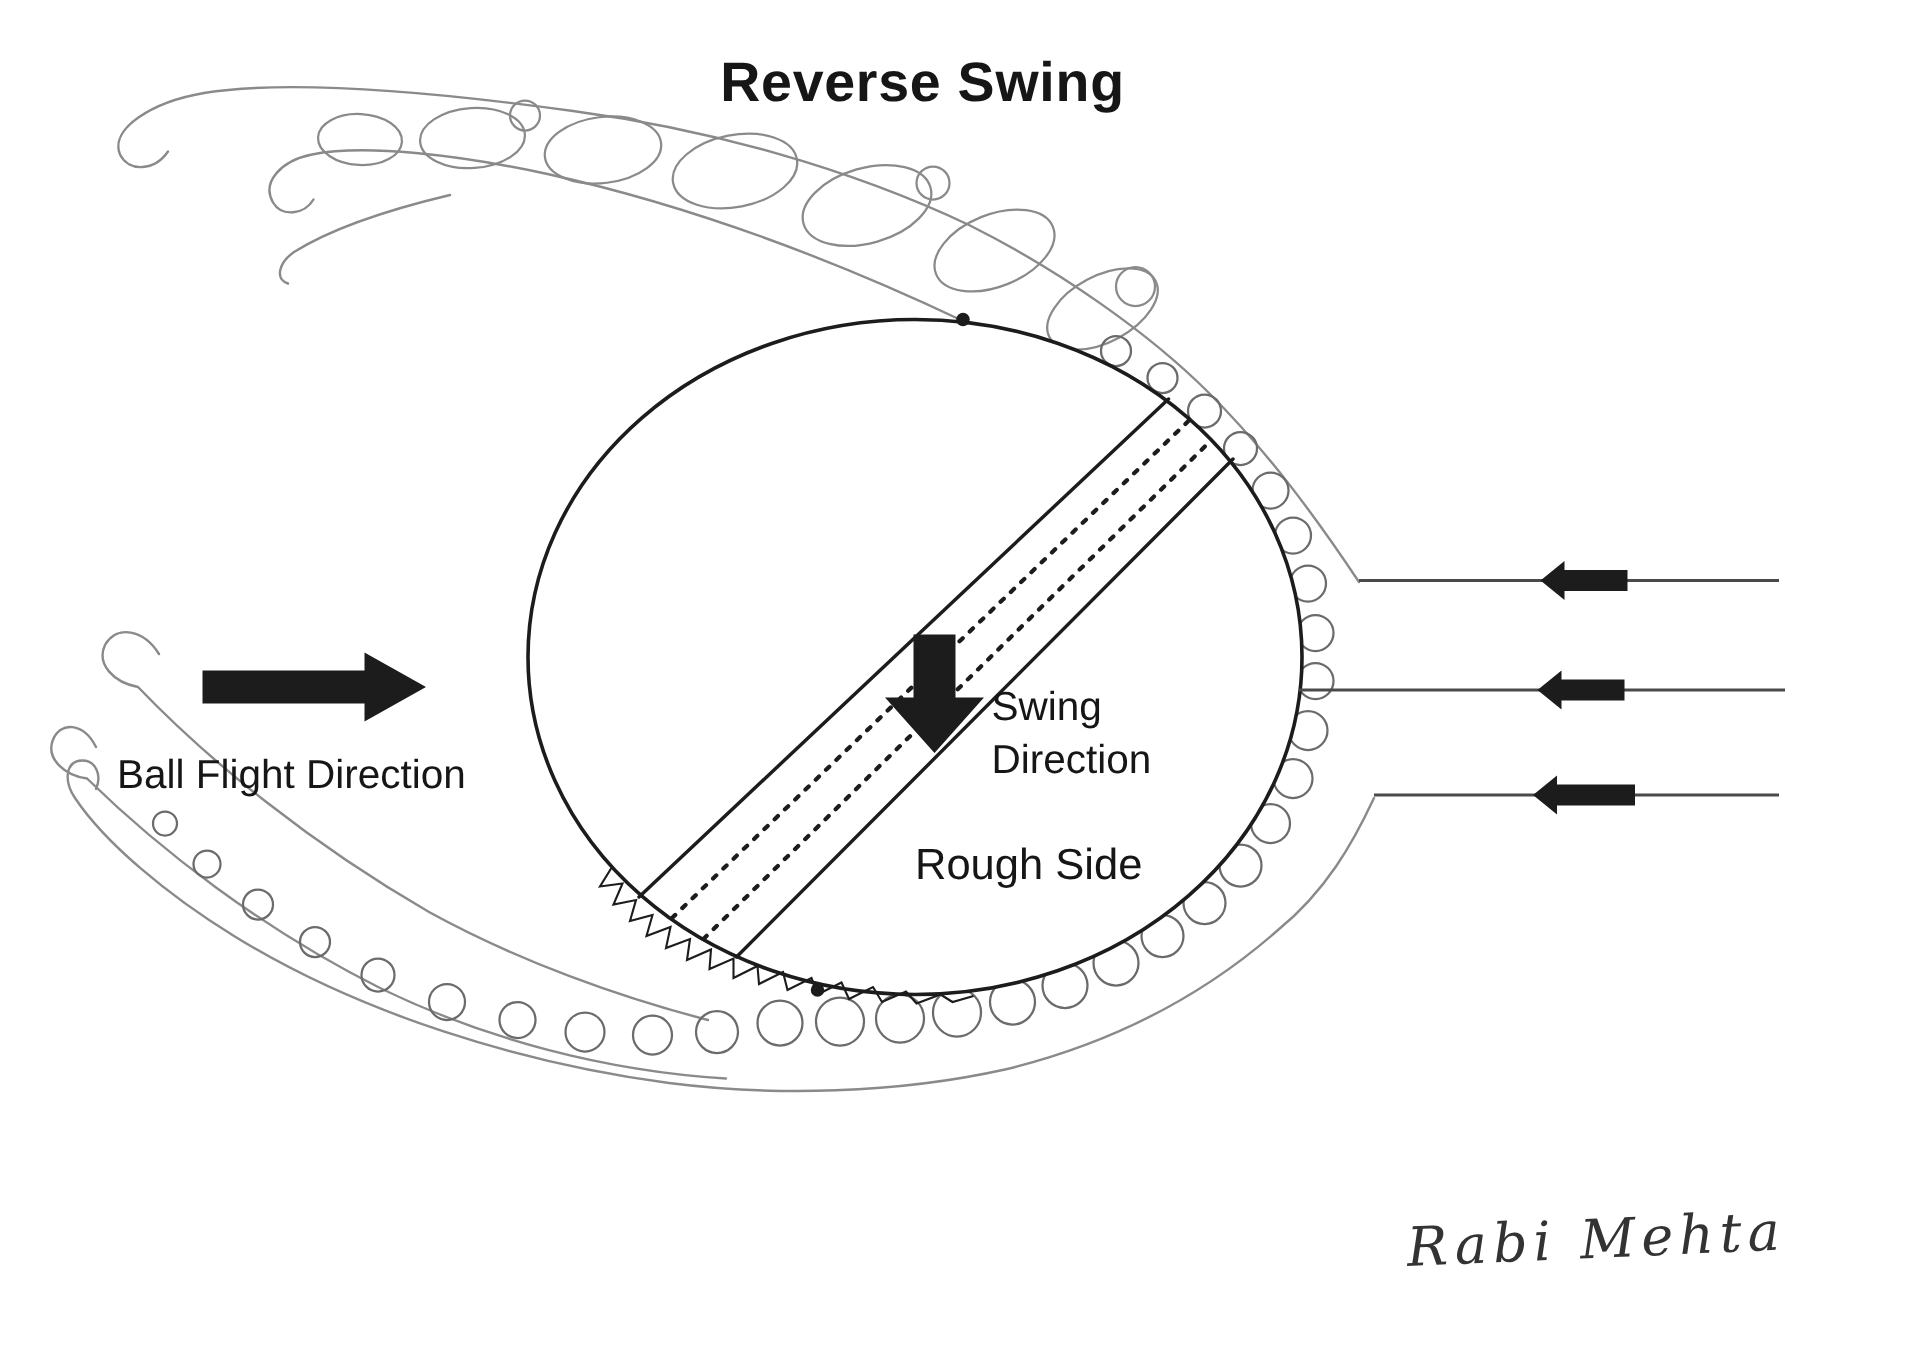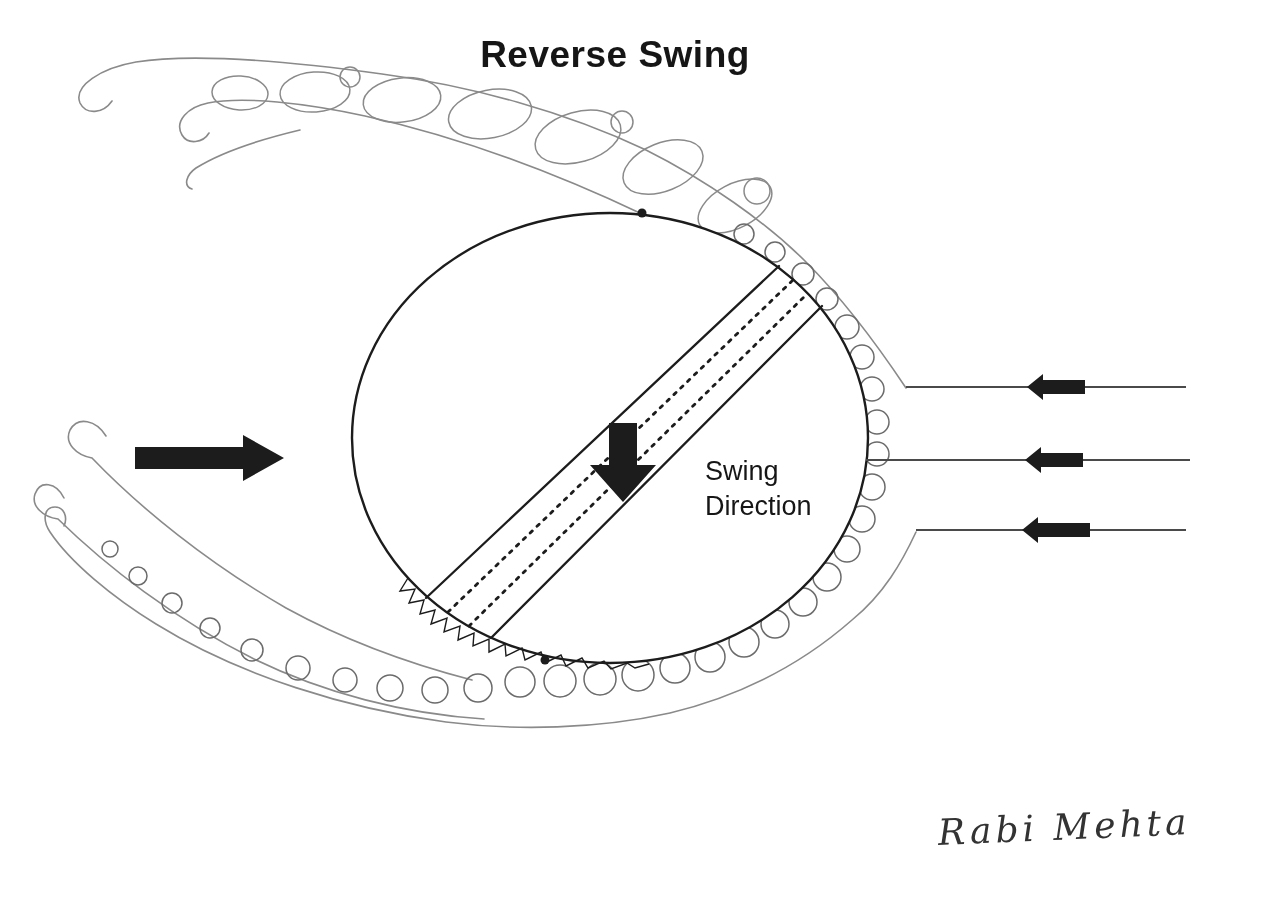--- a/index.html
+++ b/index.html
@@ -5,21 +5,21 @@
   html,body{margin:0;padding:0;background:#ffffff;}
   .stage{position:relative;width:1280px;height:899px;background:#ffffff;overflow:hidden;
          font-family:"Liberation Sans",sans-serif;color:#161616;}
   .stage svg{position:absolute;left:0;top:0;}
   .label{position:absolute;white-space:nowrap;color:#161616;}
   .title{left:465px;top:34px;width:300px;text-align:center;
          font-size:37px;font-weight:bold;letter-spacing:.5px;}
   .smooth{left:497px;top:252px;font-size:29px;}
   .rough{left:610px;top:561px;font-size:29px;}
   .swing{left:661px;top:454px;font-size:27px;line-height:35px;}
-  .swing span{display:block;margin-left:44px;}
+  .swing span{display:block;}
   .flight{left:78px;top:501px;font-size:27px;}
   .signature{left:938px;top:812px;font-size:36px;font-style:italic;
              font-family:"DejaVu Serif",serif;letter-spacing:4px;color:#333;
              transform:rotate(-2.5deg);transform-origin:left center;}
 </style>
 </head>
 <body>
 
 <div class="stage">
 
@@ -114,21 +114,23 @@
     <g fill="#1c1c1c">
       <polygon points="1027,387 1043,374 1043,380 1085,380 1085,394 1043,394 1043,400"></polygon>
       <polygon points="1025,460 1041,447 1041,453 1083,453 1083,467 1041,467 1041,473"></polygon>
       <polygon points="1022,530 1038,517 1038,523 1090,523 1090,537 1038,537 1038,543"></polygon>
     </g>
   </svg>
 
   <div class="label title">Reverse Swing</div>
 
 
+  <div class="label rough">Rough Side</div>
 
   <div class="label swing">
     <span>Swing</span>
     <span>Direction</span>
   </div>
 
+  <div class="label flight">Ball Flight Direction</div>
 
   <div class="label signature">Rabi Mehta</div>
 </div>
 
 </body></html>

